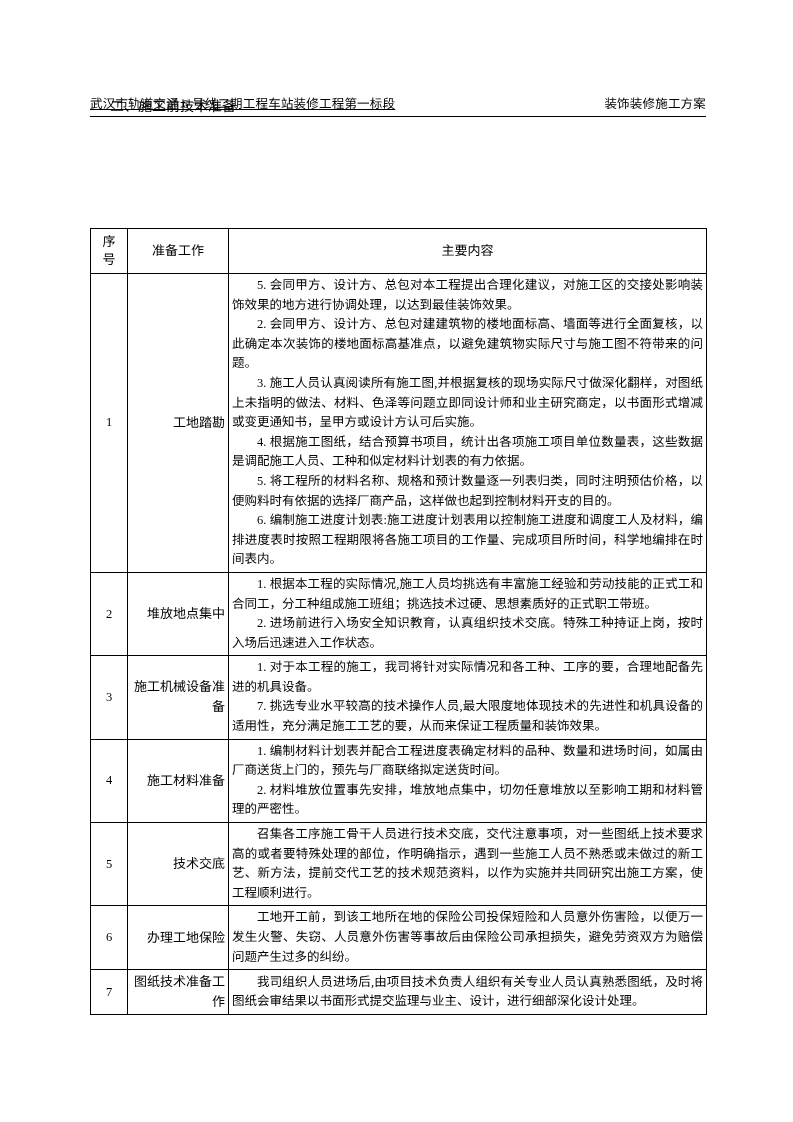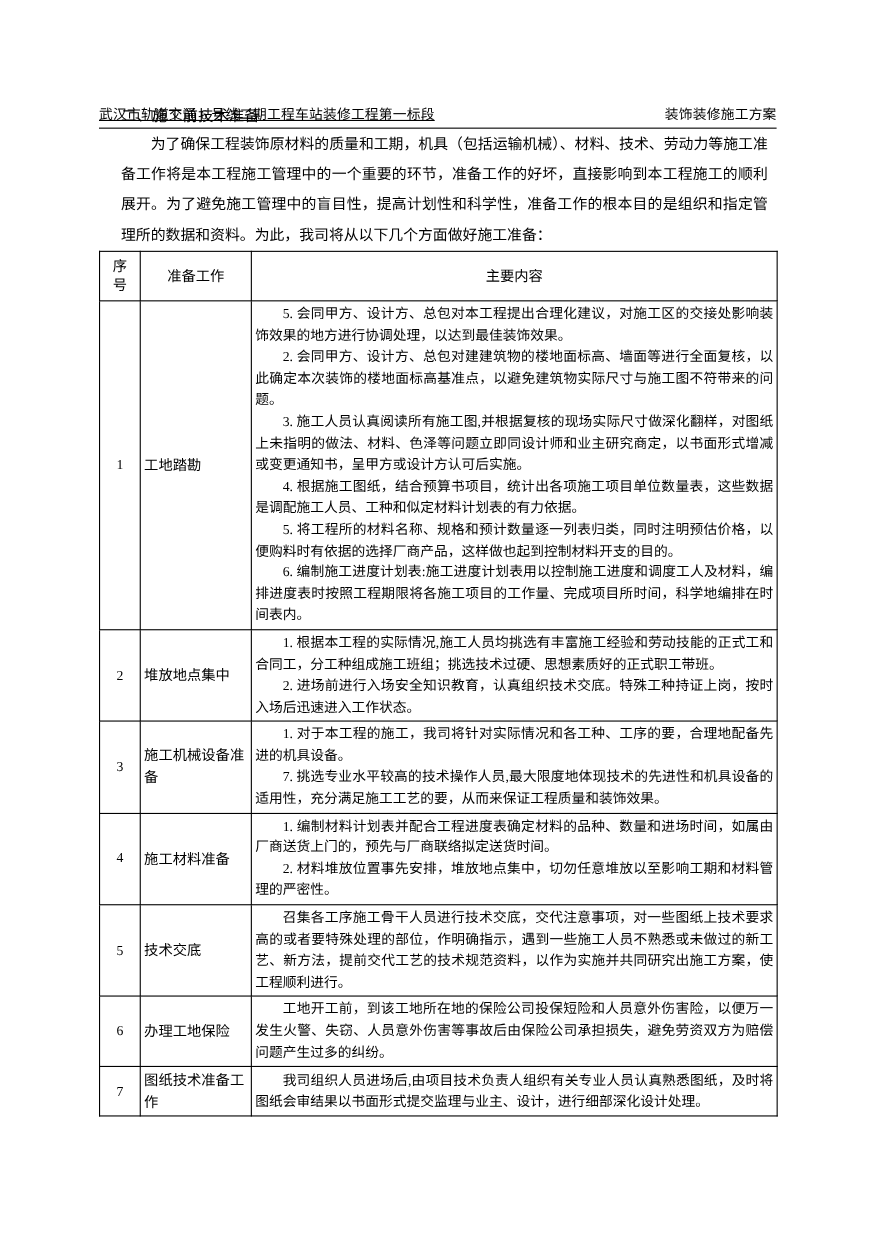--- a/index.html
+++ b/index.html
@@ -90,21 +90,21 @@
     line-height: 18px;
   }
   .th-no { letter-spacing: 0; }
   .th-no span { display: block; }
 
   .cell-no {
     text-align: center;
     font-size: 12.5px;
   }
   .cell-work {
-    text-align: left;
+    text-align: right;
     font-size: 13px;
     line-height: 20px;
     font-family: Liberation Serif, serif;
   }
   .cell-body {
     text-align: justify;
     text-justify: inter-ideograph;
     font-size: 12.5px;
     line-height: 19.6px;
     padding: 3px 5px 3px 5px;
@@ -137,21 +137,20 @@
 
 <div class="page">
 
   <div class="doc-header">
     <div class="hdr-left">武汉市轨道交通 6 号线二期工程车站装修工程第一标段</div>
     <div class="hdr-right">装饰装修施工方案</div>
   </div>
 
   <div class="section-title">二、施工前技术准备</div>
 
-  <div class="intro">为了确保工程装饰原材料的质量和工期，机具（包括运输机械）、材料、技术、劳动力等施工准备工作将是本工程施工管理中的一个重要的环节，准备工作的好坏，直接影响到本工程施工的顺利展开。为了避免施工管理中的盲目性，提高计划性和科学性，准备工作的根本目的是组织和指定管理所的数据和资料。为此，我司将从以下几个方面做好施工准备：</div>
 
   <table class="prep-table">
     <colgroup>
       <col class="col-no">
       <col class="col-work">
       <col class="col-body">
     </colgroup>
     <thead>
       <tr>
         <th class="th-cell th-no">

